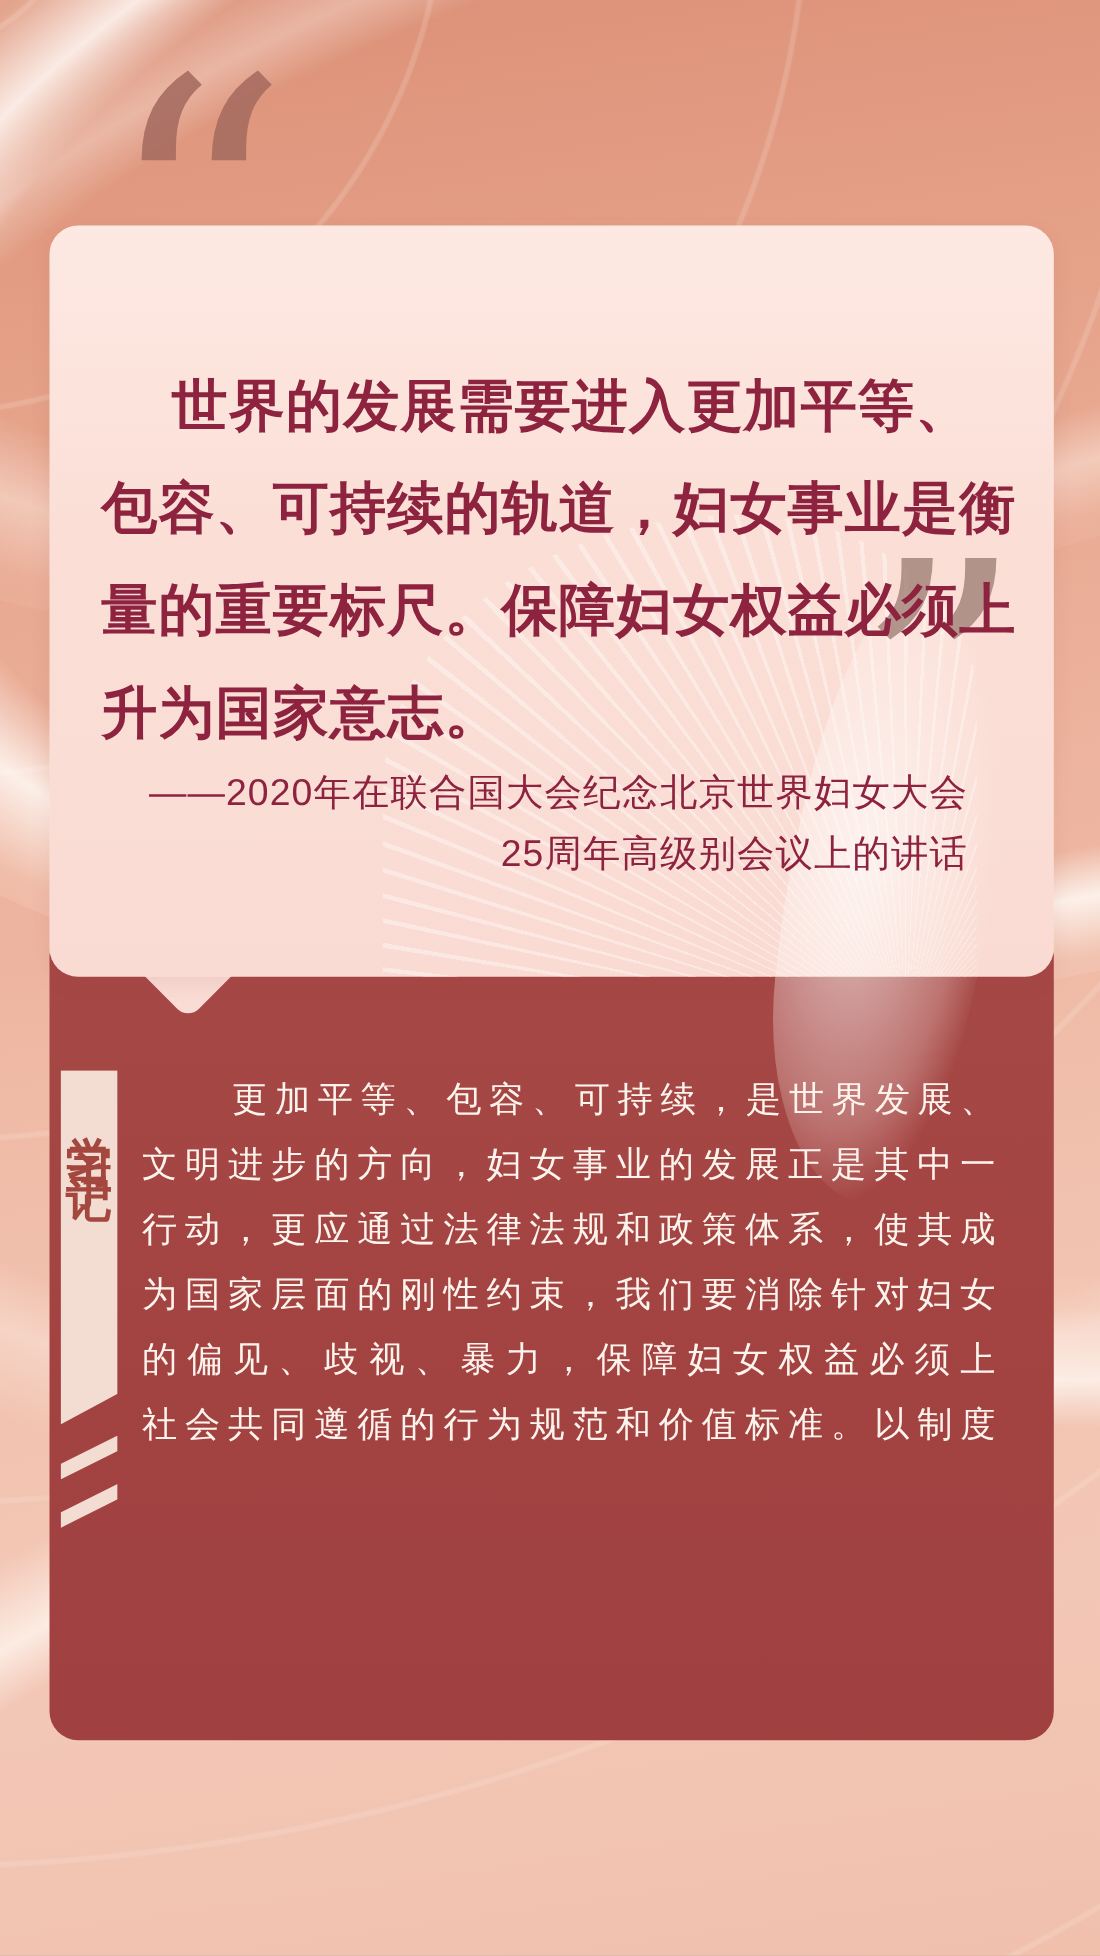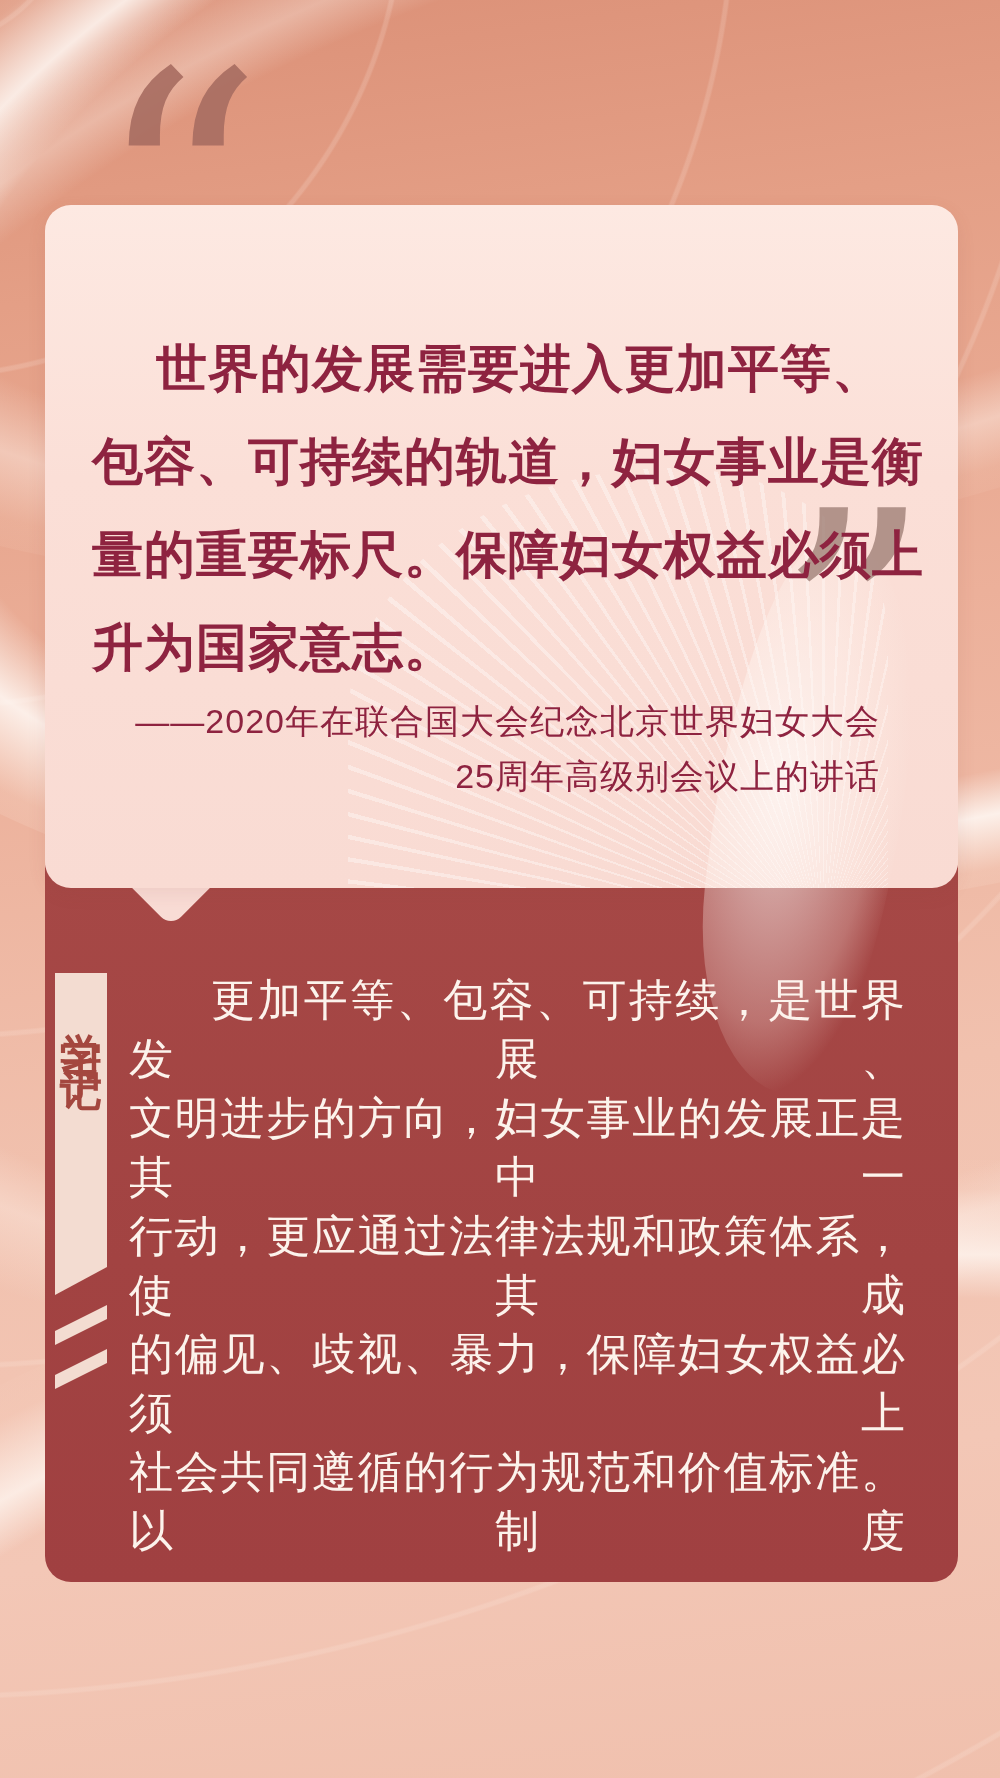--- a/index.html
+++ b/index.html
@@ -80,21 +80,21 @@
     font-family:"DejaVu Serif", serif; font-weight:700;
     font-size:42px; letter-spacing:12px; color:#a4473f; margin-top:26px;
   }
   .badge-stripe { width:52px; height:40px; background:#f3dcd1; }
   .badge-stripe.s1 { margin-top:10px; clip-path:polygon(0 26px, 100% 0, 100% 14px, 0 40px); }
   .badge-stripe.s2 { margin-top:4px;  clip-path:polygon(0 26px, 100% 0, 100% 14px, 0 40px); }
 
   .notes-body { padding:108px 52px 0 84px; }
   .n-line {
     font-family:"DejaVu Serif", serif;
-    font-size:44px; line-height:59px; color:#fcf3ec; letter-spacing:1px;
+    font-size:32px; line-height:59px; color:#fcf3ec; letter-spacing:1px;
     text-align:justify; text-align-last:justify;
   }
   .n-line.first { text-indent:82px; }
 </style>
 </head>
 <body>
 
 <div class="canvas">
   <div class="ridges"></div>
   <div class="arc arc1"></div>
@@ -126,18 +126,19 @@
       <div class="badge-strip">
         <span class="badge-text">学习手记</span>
       </div>
       <div class="badge-stripe s1"></div>
       <div class="badge-stripe s2"></div>
     </div>
     <div class="notes-body">
       <div class="n-line first">更加平等、包容、可持续，是世界发展、</div>
       <div class="n-line">文明进步的方向，妇女事业的发展正是其中一</div>
       <div class="n-line">行动，更应通过法律法规和政策体系，使其成</div>
+      <div class="n-line">为国家层面的刚性约束，我们要消除针对妇女</div>
       <div class="n-line">的偏见、歧视、暴力，保障妇女权益必须上</div>
       <div class="n-line">社会共同遵循的行为规范和价值标准。以制度</div>
 
     </div>
   </section>
 </div>
 
 </body></html>

